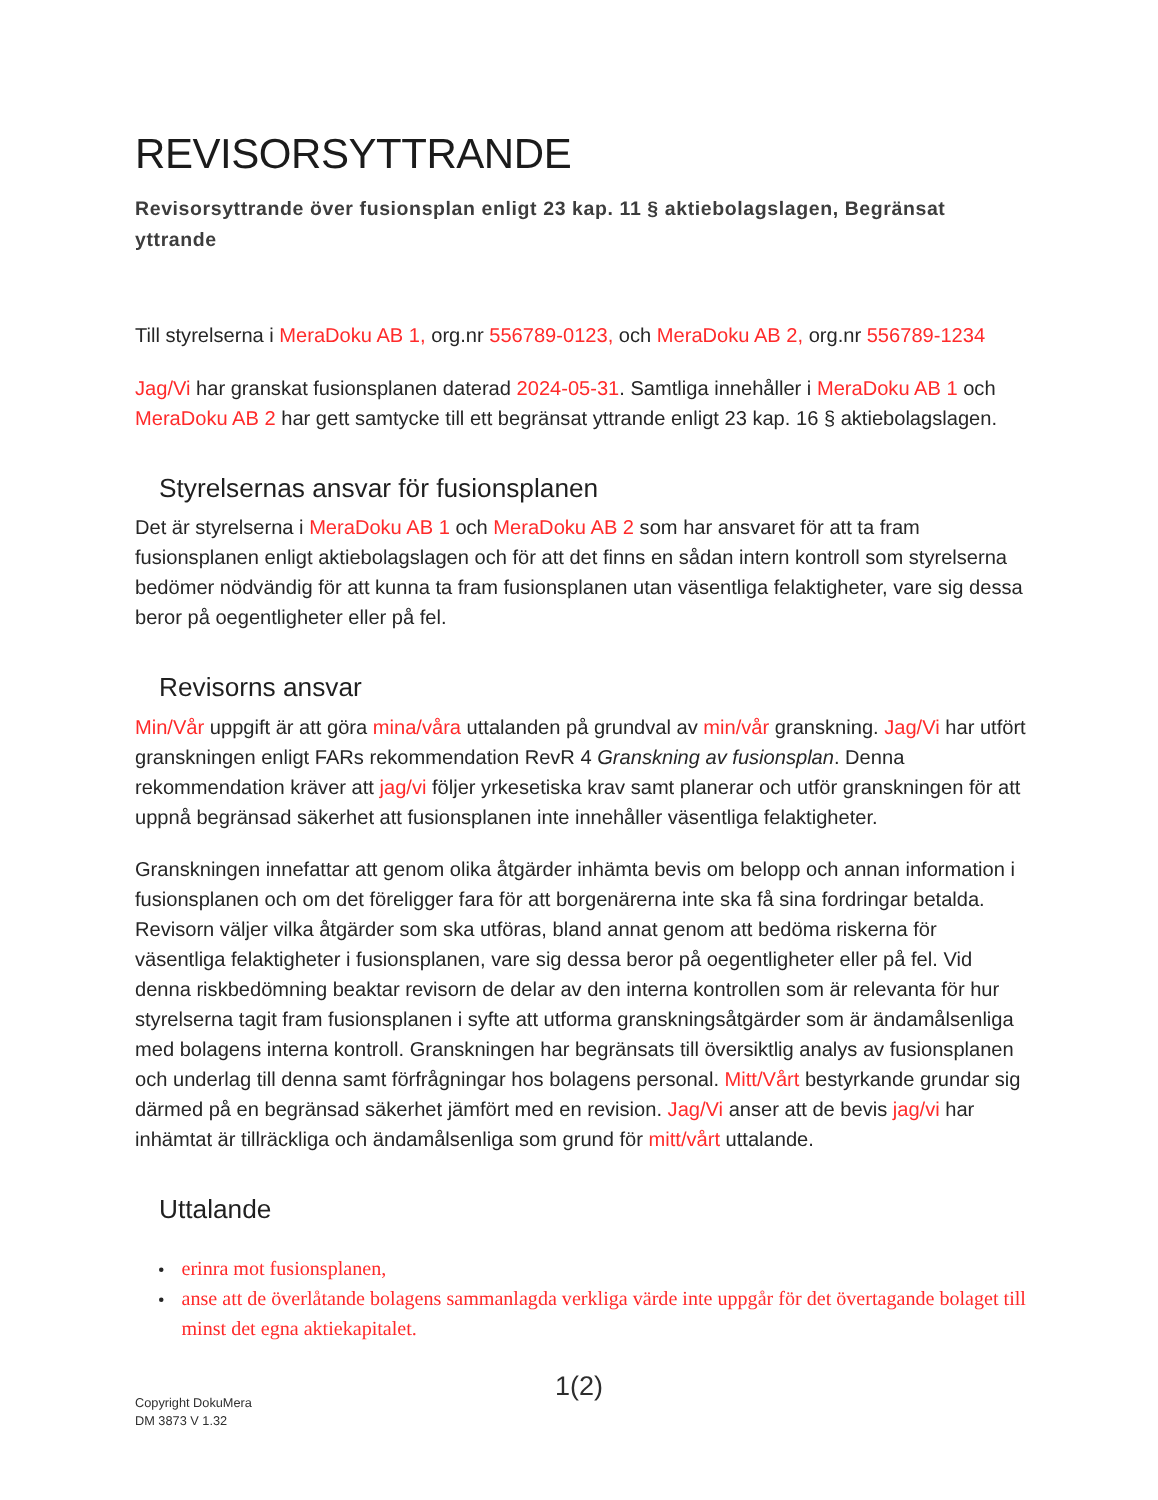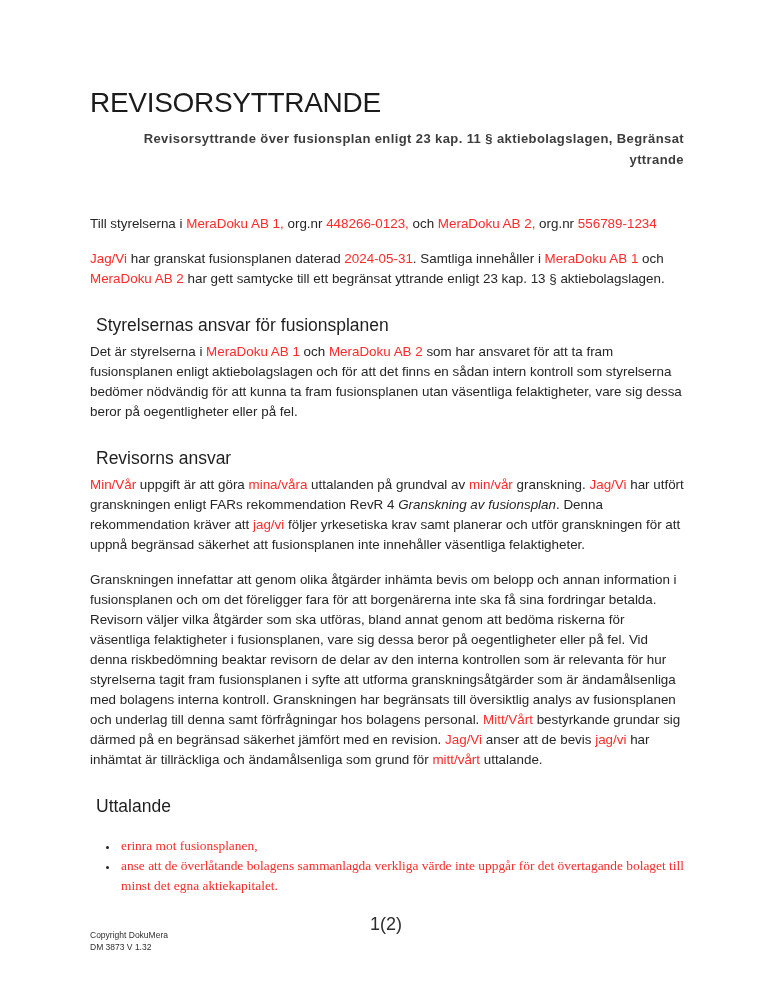--- a/index.html
+++ b/index.html
@@ -16,28 +16,28 @@
   .content { padding:86px 88px 0 90px; }
 
   h1.doc-title {
     margin:0 0 8px 0;
     font-size:28px; font-weight:400; letter-spacing:-0.3px;
     color:#1b1b1b; line-height:34px;
   }
   .doc-subtitle {
     margin:0 0 44px 0; max-width:620px;
     font-size:13px; font-weight:bold; letter-spacing:0.4px;
-    line-height:21px; color:#3d3d3d;text-align:right;
+    line-height:21px; color:#3d3d3d;
   }
   p.body-par {
     margin:0 0 15px 0;
     font-size:13.4px; line-height:20px; color:var(--ink,#262626);
   }
   h2.section-heading {
-    margin:24px 0 5px 6px;
+    margin:24px 0 5px 16px;
     font-size:17.5px; font-weight:400; line-height:24px;
     color:#1f1f1f;
   }
   .red { color:var(--red,#ff2a2a); }
   .italic { font-style:italic; }
 
   ul.statement-list {
     margin:18px 0 15px 0; padding:0 0 0 29px;
     list-style-type:disc;
     font-family:Liberation Serif, serif;
@@ -60,22 +60,22 @@
 </style>
 </head>
 <body>
 
 <div class="page">
   <div class="content">
 
     <h1 class="doc-title">REVISORSYTTRANDE</h1>
     <div class="doc-subtitle">Revisorsyttrande över fusionsplan enligt 23 kap. 11 § aktiebolagslagen, Begränsat yttrande</div>
 
-    <p class="body-par"><span>Till styrelserna i </span><span class="red">MeraDoku AB 1,</span><span> org.nr </span><span class="red">448266-0123,</span><span> och </span><span class="red">MeraDoku AB 2,</span><span> org.nr </span><span class="red">556789-1234</span></p>
-    <p class="body-par"><span class="red">Jag/Vi</span><span> har granskat fusionsplanen daterad </span><span class="red">2024-05-31</span><span>. Samtliga innehåller i </span><span class="red">MeraDoku AB 1</span><span> och </span><span class="red">MeraDoku AB 2</span><span> har gett samtycke till ett begränsat yttrande enligt 23 kap. 13 § aktiebolagslagen.</span></p>
+    <p class="body-par"><span>Till styrelserna i </span><span class="red">MeraDoku AB 1,</span><span> org.nr </span><span class="red">556789-0123,</span><span> och </span><span class="red">MeraDoku AB 2,</span><span> org.nr </span><span class="red">556789-1234</span></p>
+    <p class="body-par"><span class="red">Jag/Vi</span><span> har granskat fusionsplanen daterad </span><span class="red">2024-05-31</span><span>. Samtliga innehåller i </span><span class="red">MeraDoku AB 1</span><span> och </span><span class="red">MeraDoku AB 2</span><span> har gett samtycke till ett begränsat yttrande enligt 23 kap. 16 § aktiebolagslagen.</span></p>
 
     <h2 class="section-heading">Styrelsernas ansvar för fusionsplanen</h2>
     <p class="body-par"><span>Det är styrelserna i </span><span class="red">MeraDoku AB 1</span><span> och </span><span class="red">MeraDoku AB 2</span><span> som har ansvaret för att ta fram fusionsplanen enligt aktiebolagslagen och för att det finns en sådan intern kontroll som styrelserna bedömer nödvändig för att kunna ta fram fusionsplanen utan väsentliga felaktigheter, vare sig dessa beror på oegentligheter eller på fel.</span></p>
 
     <h2 class="section-heading">Revisorns ansvar</h2>
     <p class="body-par"><span class="red">Min/Vår</span><span> uppgift är att göra </span><span class="red">mina/våra</span><span> uttalanden på grundval av </span><span class="red">min/vår</span><span> granskning. </span><span class="red">Jag/Vi</span><span> har utfört granskningen enligt FARs rekommendation RevR 4 </span><span class="italic">Granskning av fusionsplan</span><span>. Denna rekommendation kräver att </span><span class="red">jag/vi</span><span> följer yrkesetiska krav samt planerar och utför granskningen för att uppnå begränsad säkerhet att fusionsplanen inte innehåller väsentliga felaktigheter.</span></p>
     <p class="body-par"><span>Granskningen innefattar att genom olika åtgärder inhämta bevis om belopp och annan information i fusionsplanen och om det föreligger fara för att borgenärerna inte ska få sina fordringar betalda. Revisorn väljer vilka åtgärder som ska utföras, bland annat genom att bedöma riskerna för väsentliga felaktigheter i fusionsplanen, vare sig dessa beror på oegentligheter eller på fel. Vid denna riskbedömning beaktar revisorn de delar av den interna kontrollen som är relevanta för hur styrelserna tagit fram fusionsplanen i syfte att utforma granskningsåtgärder som är ändamålsenliga med bolagens interna kontroll. Granskningen har begränsats till översiktlig analys av fusionsplanen och underlag till denna samt förfrågningar hos bolagens personal. </span><span class="red">Mitt/Vårt</span><span> bestyrkande grundar sig därmed på en begränsad säkerhet jämfört med en revision. </span><span class="red">Jag/Vi</span><span> anser att de bevis </span><span class="red">jag/vi</span><span> har inhämtat är tillräckliga och ändamålsenliga som grund för </span><span class="red">mitt/vårt</span><span> uttalande.</span></p>
 
     <h2 class="section-heading">Uttalande</h2>
 

